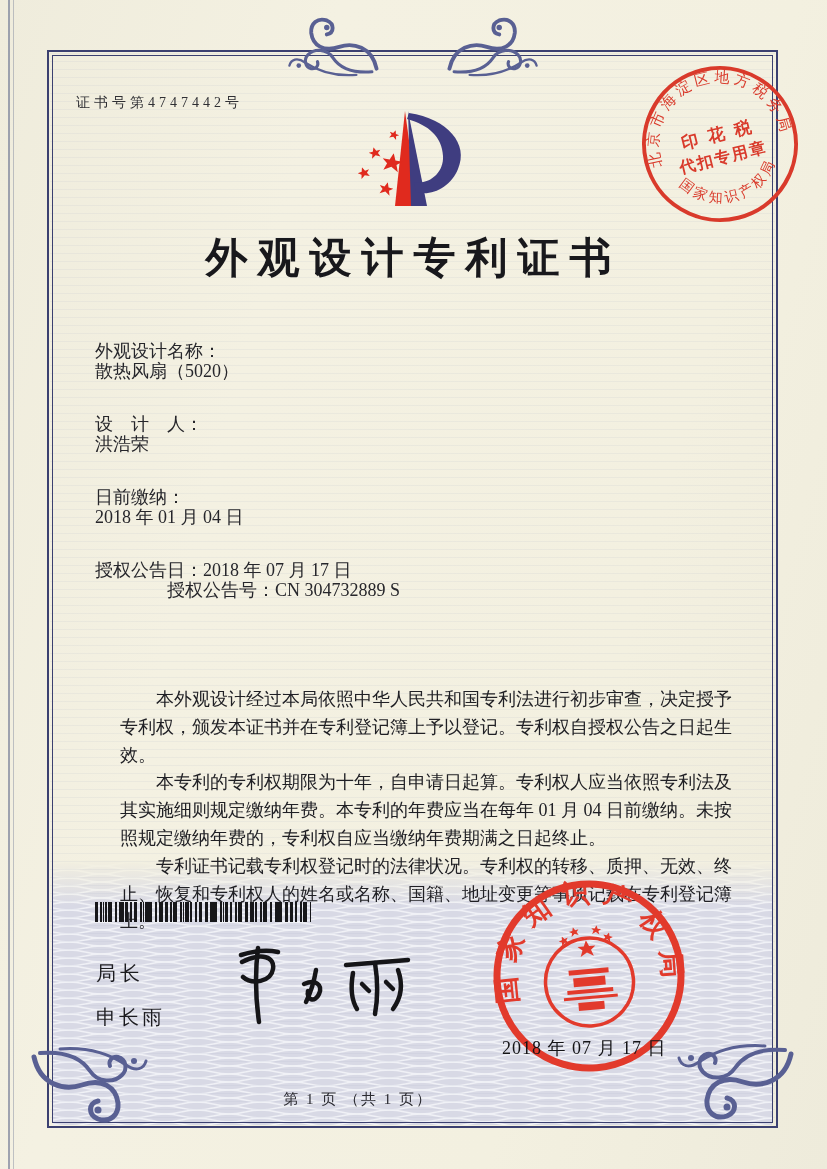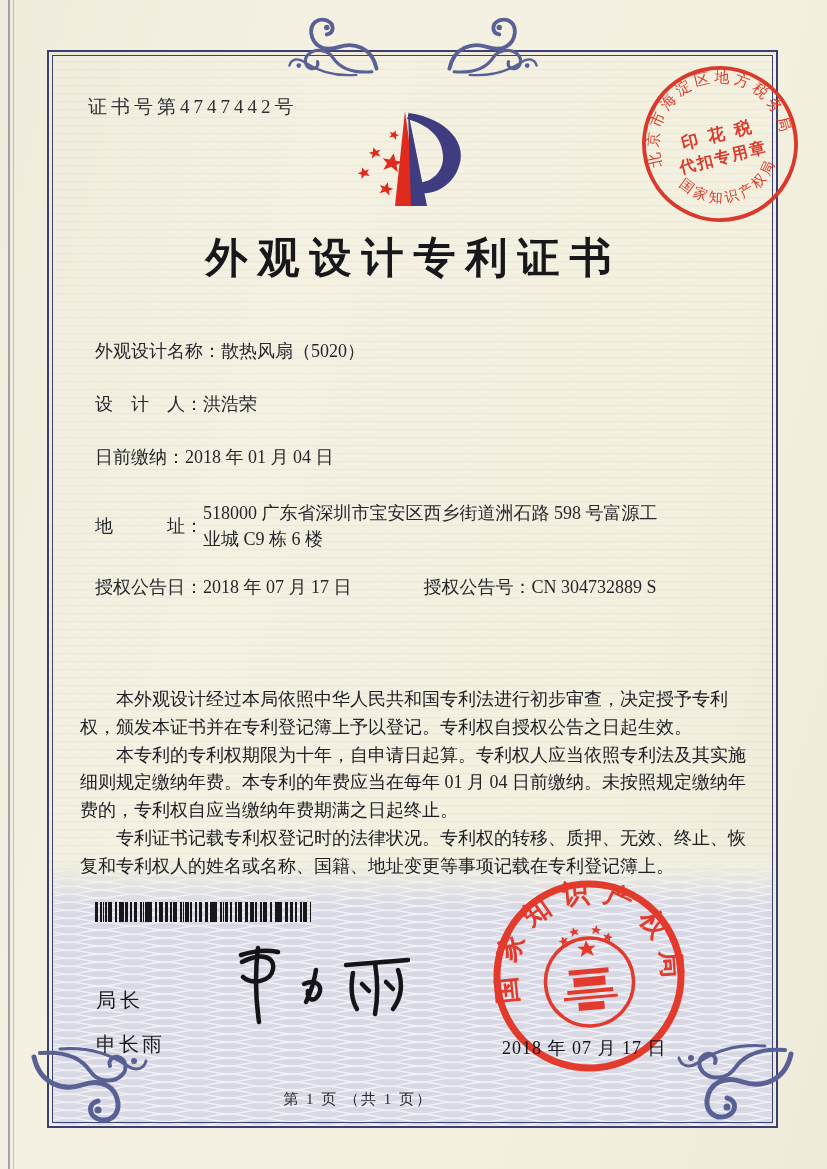--- a/index.html
+++ b/index.html
@@ -38,58 +38,58 @@
   .guilloche-zone {
     position:absolute; left:53px; top:860px; width:719px; height:265px;
   }
   .guilloche-zone svg { display:block; width:100%; height:100%; }
   .guilloche-fade {
     position:absolute; left:0; top:0; width:100%; height:46px;
     background:linear-gradient(180deg,#f3f0e0 0%, rgba(243,240,224,0) 100%);
   }
   .flourish { color:#596093; position:absolute; }
   .cert-no {
-    position:absolute; left:88px; top:94px;
-    font-size:19px; letter-spacing:4px; color:#2f2f34;
+    position:absolute; left:76px; top:94px;
+    font-size:14px; letter-spacing:4px; color:#2f2f34;
   }
   
   .tax-stamp {
     position:absolute; left:640px; top:64px; width:160px; height:160px;
     transform:rotate(-14deg);
   }
   
   .logo { position:absolute; left:345px; top:108px; width:130px; height:108px; }
   .title {
     position:absolute; left:0; top:230px; width:827px;
     text-align:center; font-size:42px; font-weight:700;
     letter-spacing:10px; color:#18181c;
   }
   
   .fields { position:absolute; left:95px; top:341px; width:650px; font-size:18px; color:#26262b; }
-  .frow { display:flex; align-items:center; margin-bottom:33px; line-height:20px; }
+  .frow { display:flex; align-items:flex-start; margin-bottom:33px; line-height:20px;flex-direction:column; }
   .frow .lbl { flex:0 0 auto; white-space:pre; }
   .frow .val { flex:1 1 auto; }
   .frow.address { margin-bottom:25px; }
   .frow.address .val { line-height:26px; }
   .grant-row { display:flex; }
   .grant-row .pair { display:flex; }
   .grant-row .pair.right { margin-left:62px;padding-left:10px; }
   .paras {
     position:absolute; left:80px; top:686px; width:668px;
     font-size:18px; line-height:27.8px; color:#202025;
   }
-  .paras p { text-indent:2em; }
+  .paras p { text-indent:2em;margin-left:40px; }
   .barcode {
     position:absolute; left:95px; top:902px; width:216px; height:20px;
     background:
       repeating-linear-gradient(90deg,#17171a 0 2px,transparent 2px 5px),
       repeating-linear-gradient(90deg,#17171a 0 1px,transparent 1px 8px),
       repeating-linear-gradient(90deg,#17171a 0 3px,transparent 3px 13px);
   }
-  .signer { position:absolute; left:96px; top:960px; color:#1c1c20;margin-top:27px; }
+  .signer { position:absolute; left:96px; top:960px; color:#1c1c20; }
   .signer .role { font-size:20px; letter-spacing:4px; }
   .signer .name { font-size:20px; letter-spacing:3px; margin-top:17px; }
   .signature { position:absolute; left:228px; top:932px; width:210px; height:100px; }
   
   .seal {
     position:absolute; left:490px; top:877px; width:198px; height:198px;
     transform:rotate(-5deg);
   }
   .seal-date {
     position:absolute; left:502px; top:1036px; width:170px;
@@ -201,24 +201,20 @@
       <span class="lbl">外观设计名称：</span>
       <span class="val">散热风扇（5020）</span>
     </div>
     <div class="frow">
       <span class="lbl">设　计　人：</span>
       <span class="val">洪浩荣</span>
     </div>
     <div class="frow">
       <span class="lbl">日前缴纳：</span>
       <span class="val">2018 年 01 月 04 日</span>
-    </div>
-    <div class="frow address">
-      <span class="lbl">地　　　址：</span>
-      <span class="val" style="max-width:470px">518000 广东省深圳市宝安区西乡街道洲石路 598 号富源工业城 C9 栋 6 楼</span>
     </div>
     <div class="frow grant-row">
       <span class="pair">
         <span class="lbl">授权公告日：</span>
         <span class="val">2018 年 07 月 17 日</span>
       </span>
       <span class="pair right">
         <span class="lbl">授权公告号：</span>
         <span class="val">CN 304732889 S</span>
       </span>

